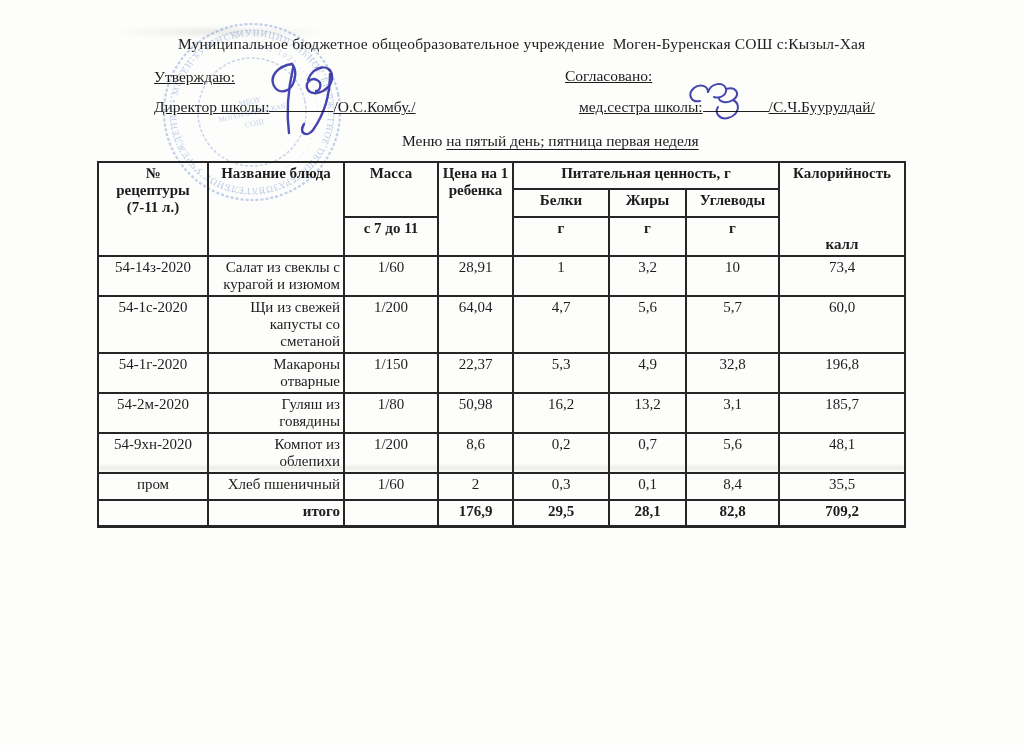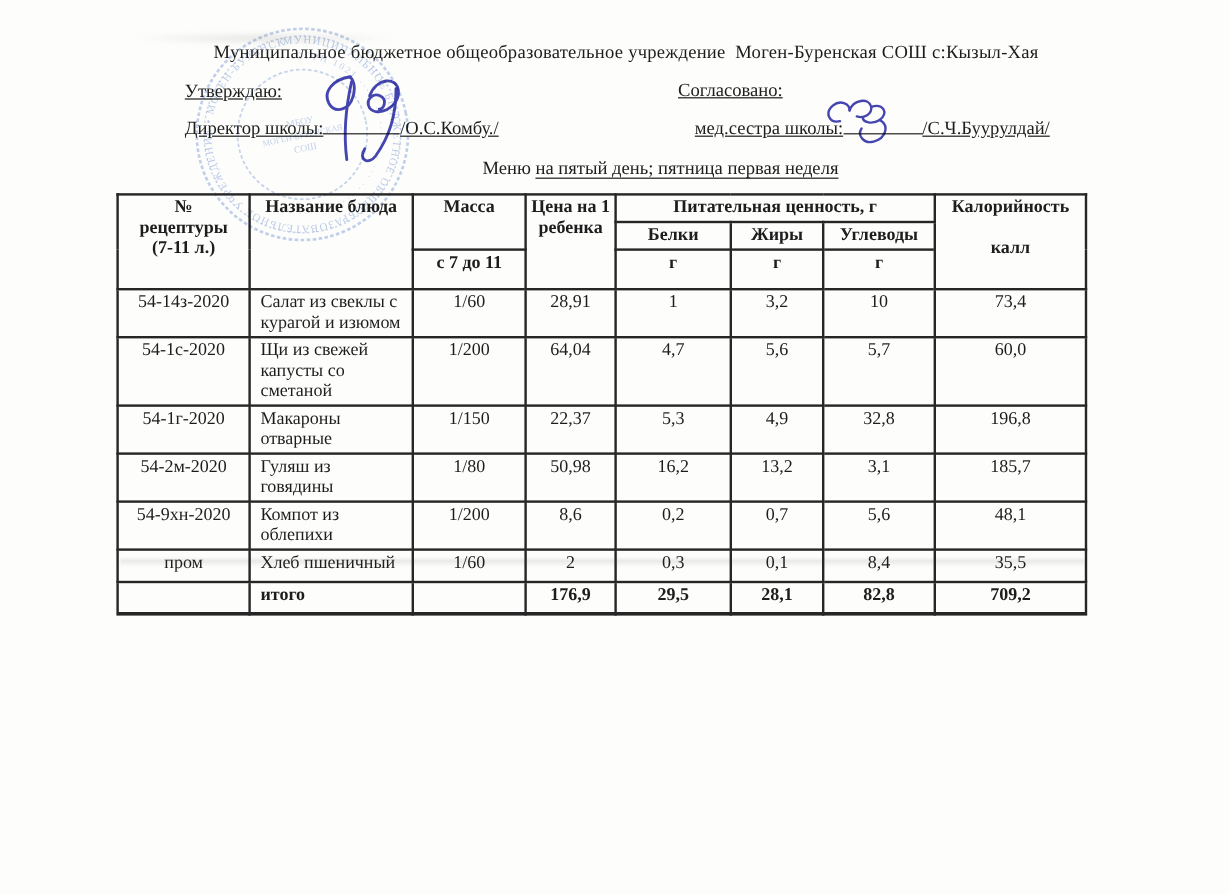--- a/index.html
+++ b/index.html
@@ -56,23 +56,23 @@
   thead tr.hr1{height:23px;}
   thead tr.hr2{height:21px;}
   thead tr.hr3{height:33px;}
   tbody tr:nth-child(1){height:36px;}
   tbody tr:nth-child(2){height:36px;}
   tbody tr:nth-child(3){height:31px;padding-left:47px;}
   tbody tr:nth-child(4){height:35px;border-radius:13px;}
   tbody tr:nth-child(5){height:33px;}
   tbody tr:nth-child(6){height:27px;}
   tbody tr.total-row{height:26px;padding-left:44px;}
-  tbody td.c1{text-align:left;padding-left:8px;}
+  tbody td.c1{text-align:right;padding-left:8px;}
   tbody tr.total-row td{font-weight:bold;}
-  .kalor-cell-inner{display:flex;flex-direction:column;align-items:center;}
+  .kalor-cell-inner{display:flex;flex-direction:column;align-items:center;gap:37px;}
   .kalor-cell-inner .unit{margin-top:17px;}
 
   
   .stamp{
     left:158px;top:18px;width:188px;height:188px;
     mix-blend-mode:multiply;opacity:0.62;
     pointer-events:none;
   }
   .signature{mix-blend-mode:multiply;pointer-events:none;}
   .sig-director{left:256px;top:50px;width:88px;height:92px;}

